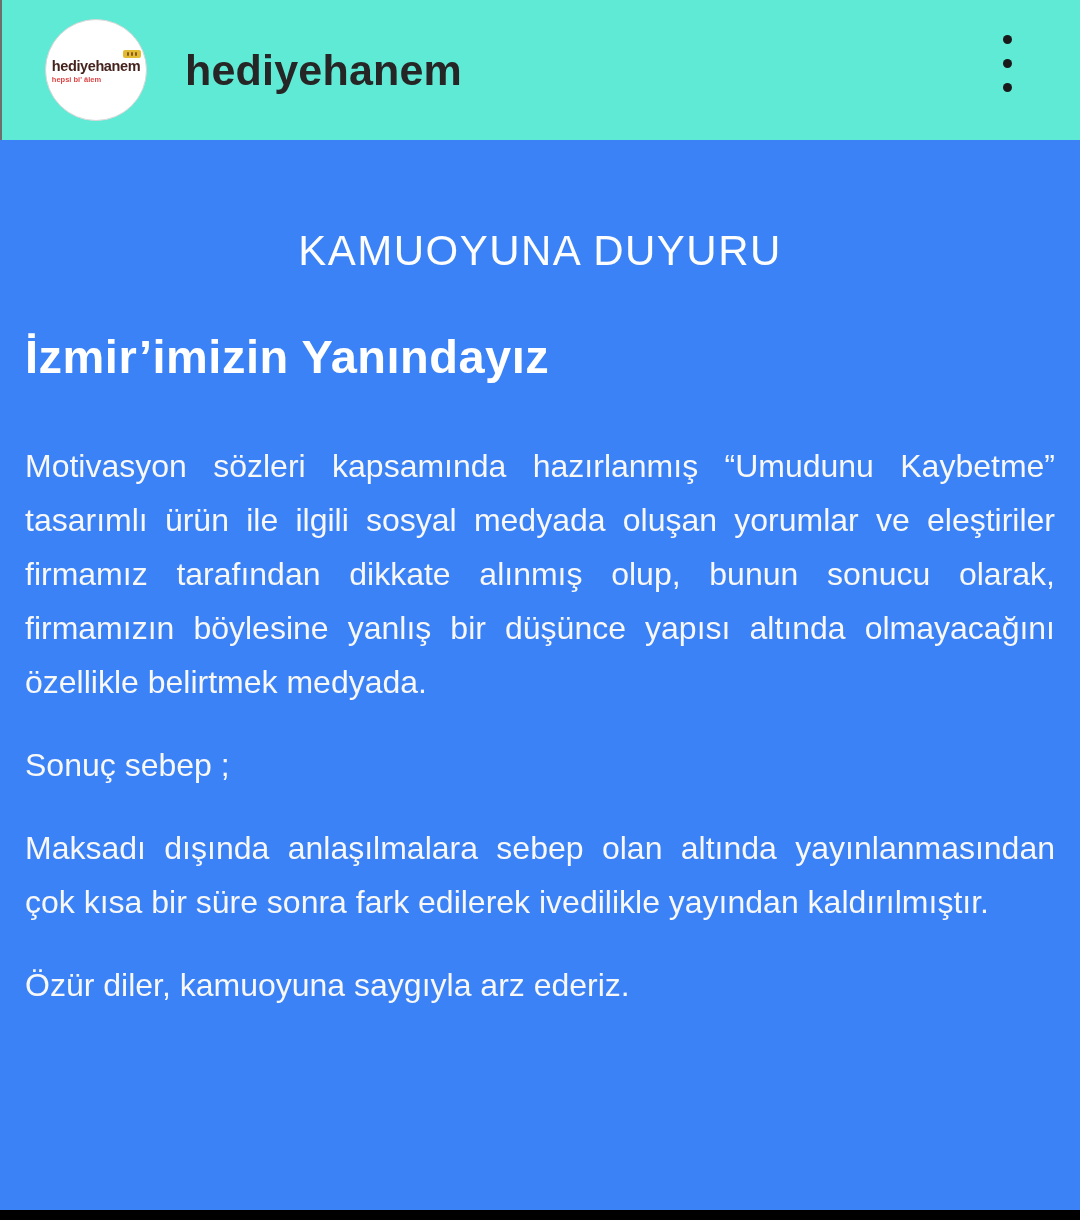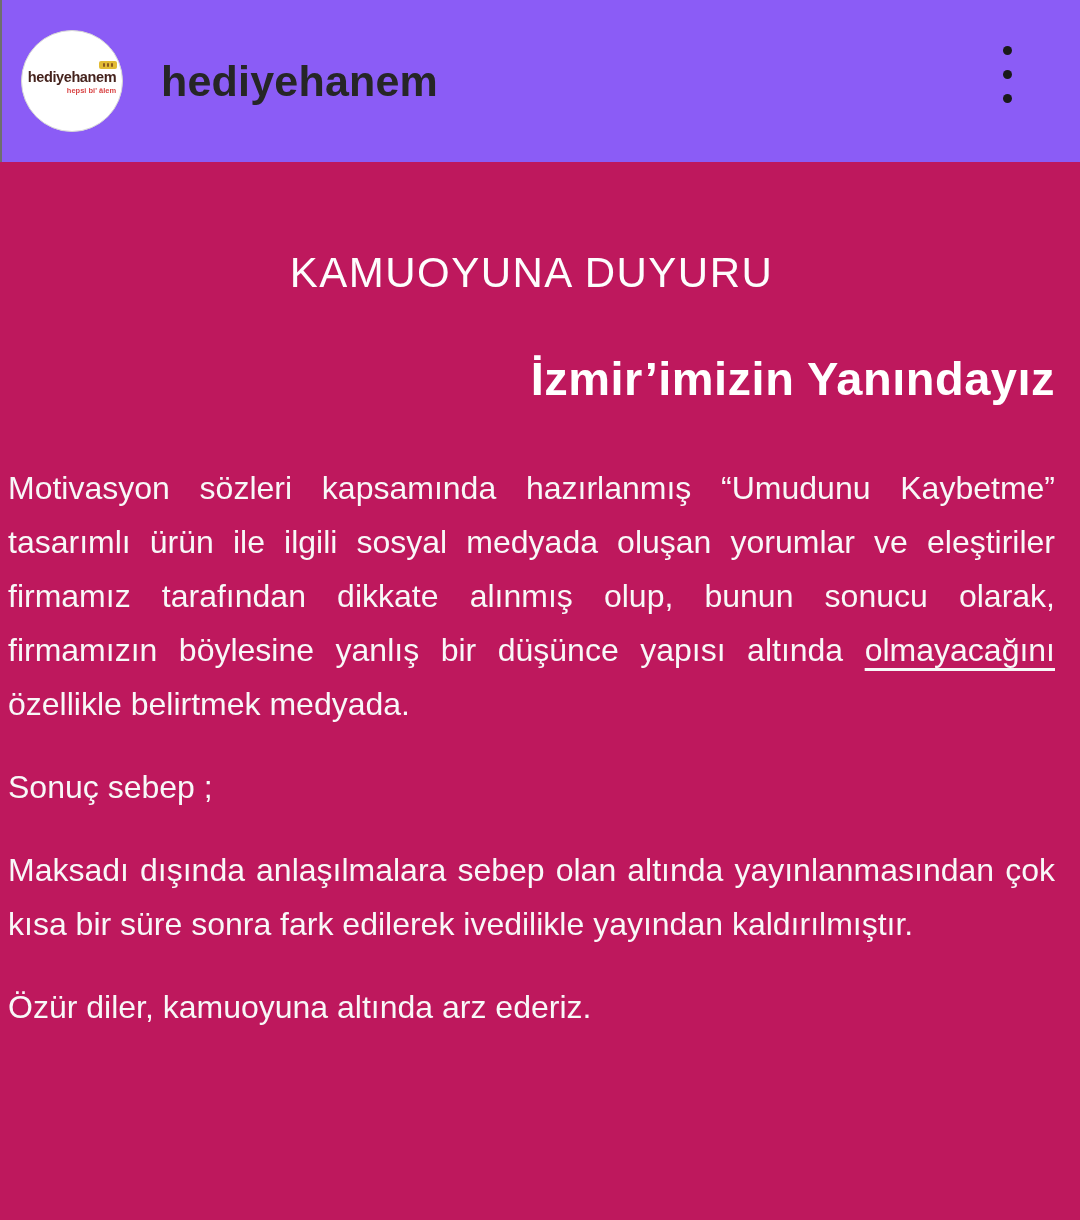--- a/index.html
+++ b/index.html
@@ -6,24 +6,24 @@
   html, body { margin: 0; padding: 0; background: #fff; }
   .post {
     width: 1080px; height: 1220px;
     font-family: "Liberation Sans", sans-serif;
     position: relative; overflow: hidden; background: #000;
   }
 
   
   .post-header {
     position: relative;
-    width: 1080px; height: 162px;
-    background: #8b5cf6;
+    width: 1080px; height: 140px;
+    background: #5eead4;
     display: flex; align-items: center;
-    padding-left: 21px;
+    padding-left: 45px;
   }
   .post-header::before {
     content: ""; position: absolute; left: 0; top: 0;
     width: 2px; height: 100%; background: #6e6e6e;
   }
   .avatar {
     width: 102px; height: 102px; border-radius: 50%;
     background: #ffffff; border: 1px solid #d6d6d6;
     display: flex; align-items: center; justify-content: center;
     flex: 0 0 auto; cursor: pointer; overflow: hidden;
@@ -37,60 +37,60 @@
     position: absolute; top: -7px; right: -1px;
     width: 18px; height: 8px; border-radius: 2px;
     background: #e2bb35;
     display: flex; align-items: center; justify-content: center; gap: 2px;
   }
   .logo-badge i {
     display: block; width: 2px; height: 4px; background: #8a5a20; border-radius: 1px;
   }
   .logo-tagline {
     font-size: 7.5px; font-weight: 700; color: #d94545;
-    text-align: right; margin-top: 2px; line-height: 1; white-space: nowrap;
+    text-align: left; margin-top: 2px; line-height: 1; white-space: nowrap;
   }
   .username {
     margin-left: 38px;
     font-size: 43px; font-weight: 600; color: #262626;
     flex: 1 1 auto; cursor: pointer; letter-spacing: 0.2px;
   }
   .more-btn {
     background: none; border: none; padding: 10px;
     margin-right: 58px; margin-top: -14px; cursor: pointer;
   }
   .kebab { display: flex; flex-direction: column; gap: 15px; }
   .kebab i {
     display: block; width: 9px; height: 9px; border-radius: 50%;
     background: #1a1a1a;
   }
 
   
   .post-image {
     width: 1080px; height: 1070px;
-    background: #be185d;
+    background: #3b82f6;
     color: #f8f8f8;
-    padding: 86px 25px 0 8px;
+    padding: 86px 25px 0 25px;
   }
   .img-title {
     text-align: center; font-size: 42px; font-weight: 400;
     letter-spacing: 1.5px; color: #fdfdfd;
     margin: 0 0 52px 0; line-height: 1.2;
   }
   .img-subtitle {
-    text-align: right; font-size: 47px; font-weight: 700;
+    text-align: left; font-size: 47px; font-weight: 700;
     letter-spacing: 0.5px; color: #ffffff;
     margin: 10px 0 52px 0; line-height: 1.25;
   }
   p.body {
     font-size: 32px; line-height: 54px; font-weight: 400;
     color: #f8f8f8; margin: 0 0 29px 0;
   }
   p.body.j { text-align: justify; }
-  .underline { text-decoration: underline; text-underline-offset: 7px; }
+  .underline { text-underline-offset: 7px; }
 </style>
 </head>
 <body>
 
 <div class="post">
 
   <header class="post-header">
     <div class="avatar">
       <div class="avatar-inner">
         <span class="logo-badge">
@@ -116,16 +116,16 @@
     <div class="img-title">KAMUOYUNA DUYURU</div>
     <div class="img-subtitle">İzmir’imizin Yanındayız</div>
 
 
     <p class="body j"><span>Motivasyon sözleri kapsamında hazırlanmış “Umudunu Kaybetme” tasarımlı ürün ile ilgili sosyal medyada oluşan yorumlar ve eleştiriler firmamız tarafından dikkate alınmış olup, bunun sonucu olarak, firmamızın böylesine yanlış bir düşünce yapısı altında </span><span class="underline">olmayacağını</span><span> özellikle belirtmek medyada.</span></p>
 
     <p class="body">Sonuç sebep ;</p>
 
     <p class="body j">Maksadı dışında anlaşılmalara sebep olan altında yayınlanmasından çok kısa bir süre sonra fark edilerek ivedilikle yayından kaldırılmıştır.</p>
 
-    <p class="body">Özür diler, kamuoyuna altında arz ederiz.</p>
+    <p class="body">Özür diler, kamuoyuna saygıyla arz ederiz.</p>
   </div>
 
 </div>
 
 </body></html>

